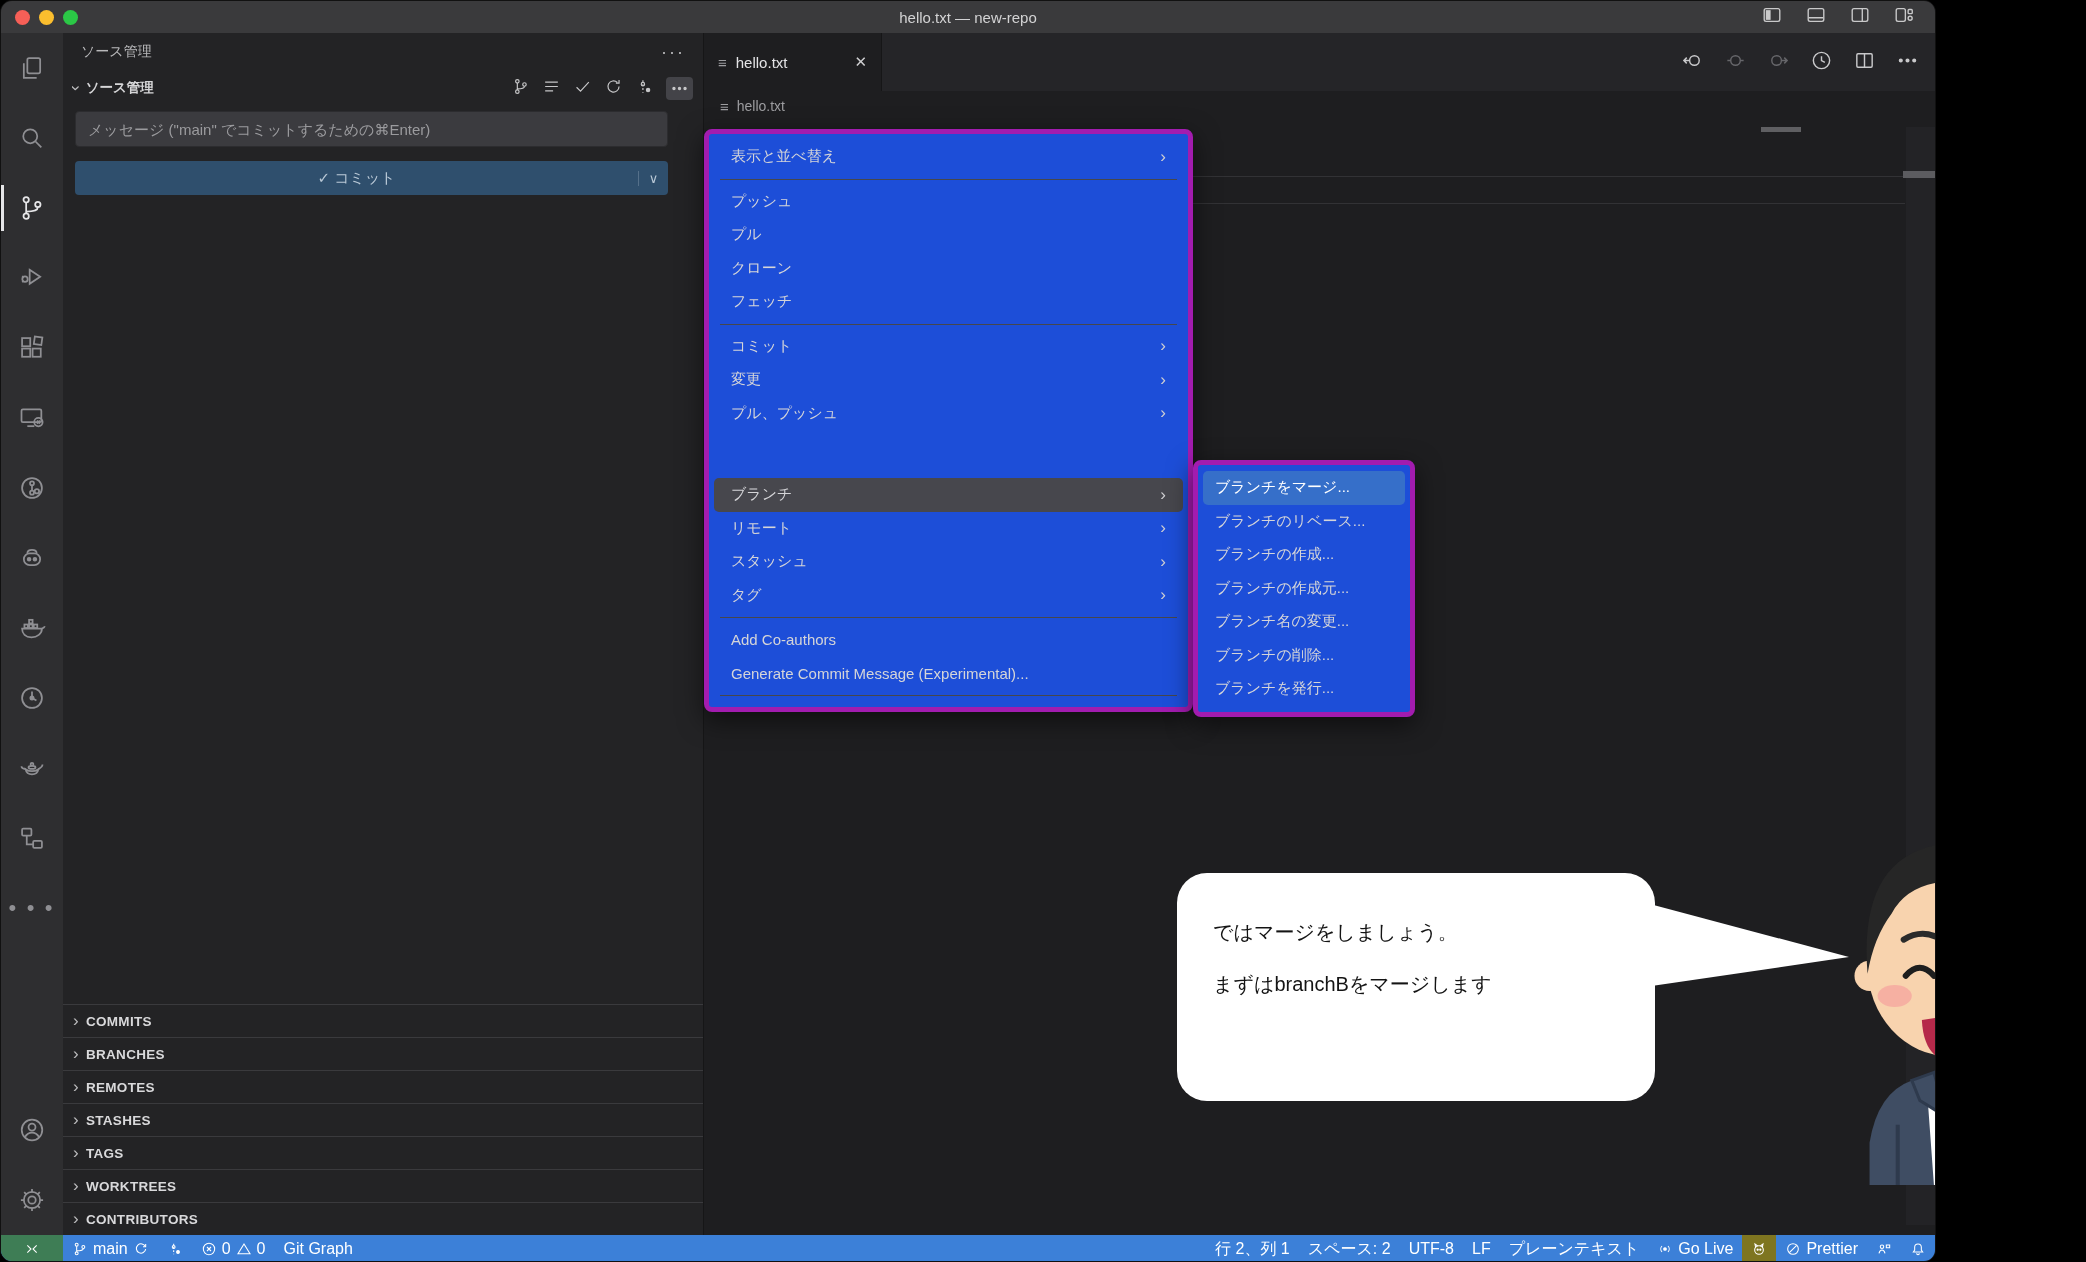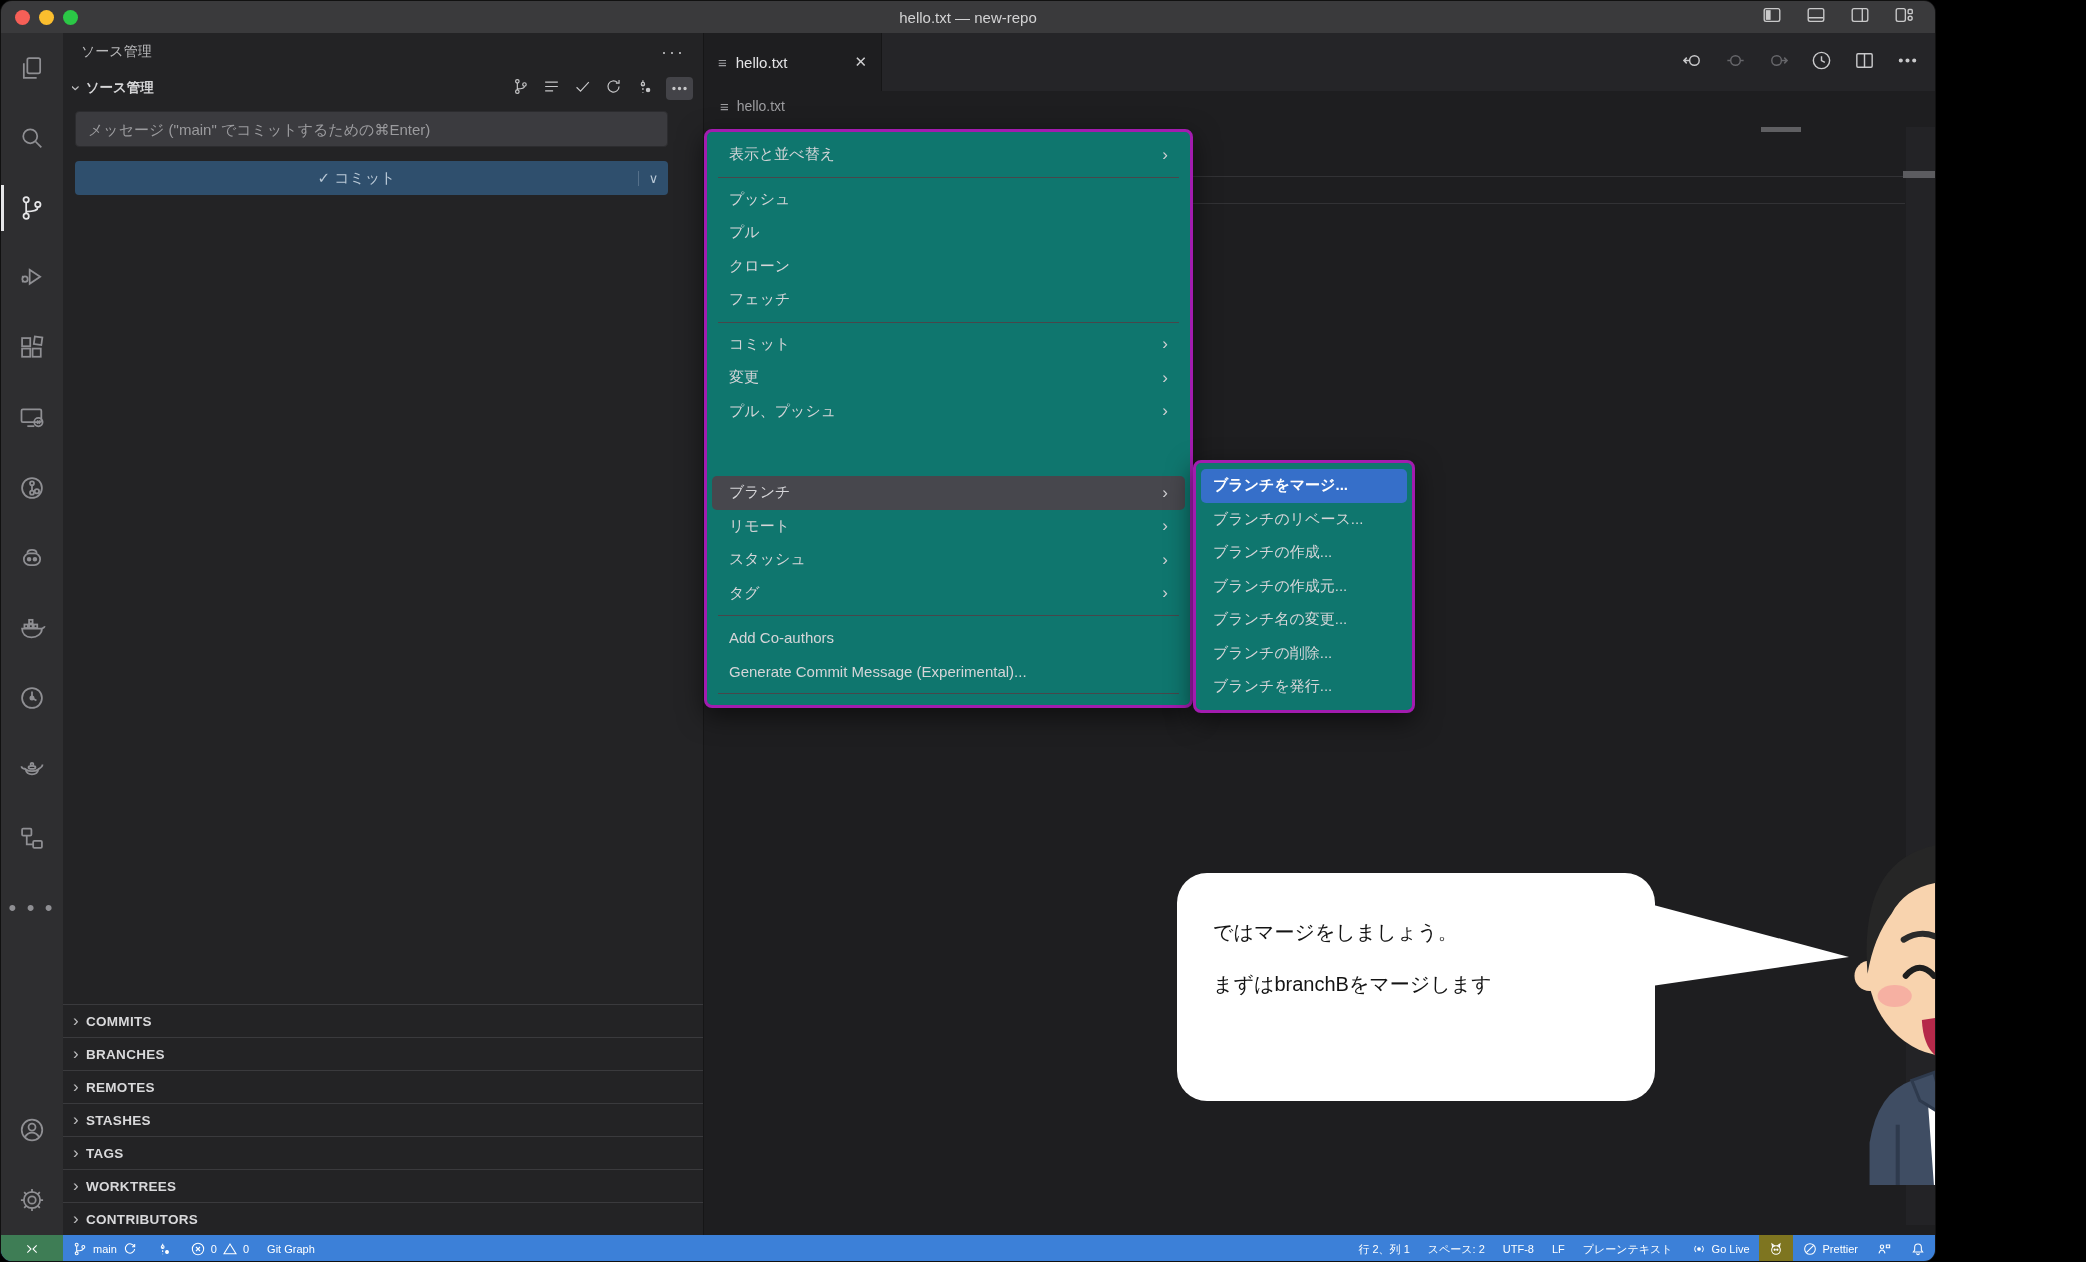--- a/index.html
+++ b/index.html
@@ -53,38 +53,38 @@
   .ed-actions svg{width:23px;height:23px;stroke:#c9c9cb;fill:none;stroke-width:1.5;}
   .ed-actions .dim svg{stroke:#66666a;}
   .breadcrumb{height:30px;display:flex;align-items:center;gap:8px;padding:0 16px;color:#9d9da0;font-size:14px;background:#1e1e20;}
   .ed-content{flex:1;position:relative;}
   .cur-line{position:absolute;left:0;right:30px;top:55px;height:28px;border-top:1px solid #323235;border-bottom:1px solid #323235;}
   .minimap{position:absolute;right:0;top:6px;bottom:10px;width:29px;background:#232326;}
   .minimap .mm-text{position:absolute;left:-145px;top:0;width:40px;height:5px;background:#6f6f73;opacity:.8;}
   .minimap .mm-slider{position:absolute;left:-3px;right:0;top:44px;height:7px;background:#5c5c60;}
 
   
-  .menu{position:absolute;background:#0f766e;border:3px solid #a21caf;border-radius:8px;box-shadow:0 8px 26px rgba(0,0,0,.55);padding:6px 0;z-index:30;}
+  .menu{position:absolute;background:#1d4ed8;border:5px solid #a21caf;border-radius:8px;box-shadow:0 8px 26px rgba(0,0,0,.55);padding:6px 0;z-index:30;}
   .ctx-menu{left:703px;top:128px;width:489px;}
   .mi{height:33.5px;display:flex;align-items:center;padding:0 17px;color:#d5d5d8;font-size:15px;margin:0 5px;border-radius:5px;}
   .mi .mi-chev{margin-left:auto;color:#cfcfd2;font-size:17px;}
   .mi.hover{background:#47474d;margin-top:48px;}
-  .mi.selected{background:#366fc9;color:#fff;font-weight:bold;}
+  .mi.selected{background:#366fc9;color:#fff;}
   .msep{height:1px;background:#47474b;margin:5px 11px;}
   .sub-menu{left:1192px;top:459px;width:222px;z-index:31;}
   .sub-menu .mi{padding:0 12px;margin:0 5px;}
 
   
   .bubble{position:absolute;left:1176px;top:872px;width:478px;height:228px;background:#fff;border-radius:30px;z-index:20;}
   .bubble-tail{position:absolute;left:1630px;top:888px;width:230px;height:110px;z-index:19;}
   .bubble-text{position:absolute;left:1212px;top:905px;color:#141414;font-size:20px;line-height:52px;z-index:21;}
   .character{position:absolute;left:1848px;top:822px;width:202px;height:362px;z-index:18;}
 
   
-  .statusbar{height:28px;background:#3c80d8;display:flex;align-items:center;color:#fff;font-size:11px;}
+  .statusbar{height:28px;background:#3c80d8;display:flex;align-items:center;color:#fff;font-size:16px;}
   .st-remote{width:62px;height:28px;background:#3e7d55;display:flex;align-items:center;justify-content:center;}
   .st-item{display:flex;align-items:center;gap:5px;padding:0 9px;height:28px;}
   .statusbar svg{width:16px;height:16px;stroke:#fff;fill:none;stroke-width:1.6;}
   .st-right{margin-left:auto;display:flex;align-items:center;}
   .st-pet{background:#7e7520;height:28px;display:flex;align-items:center;padding:0 9px;}
 </style>
 </head>
 <body>
 
 <div class="window">

